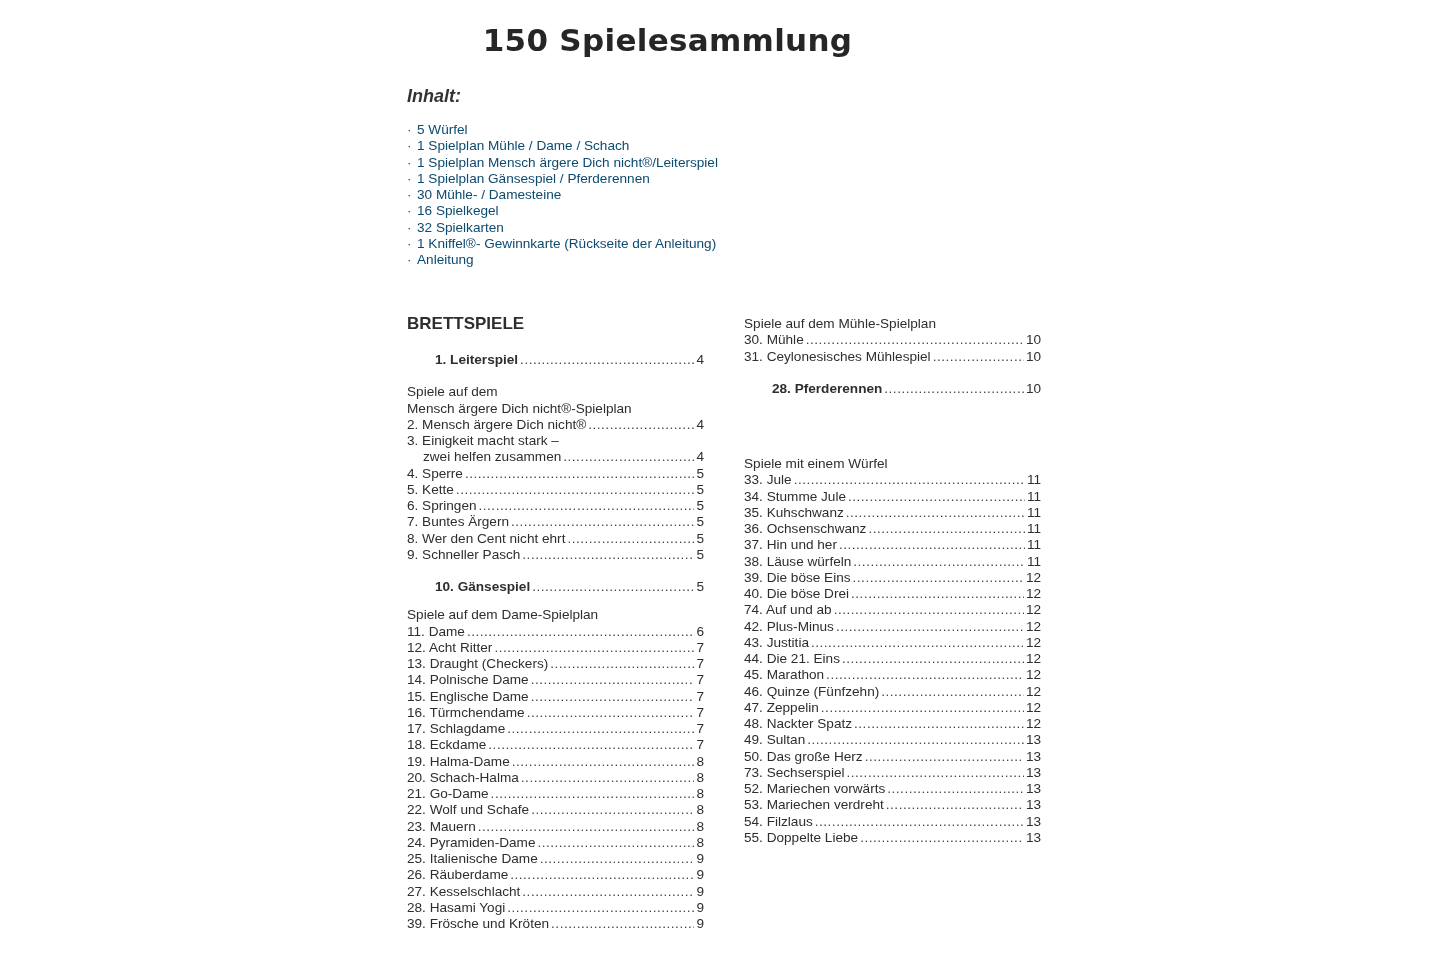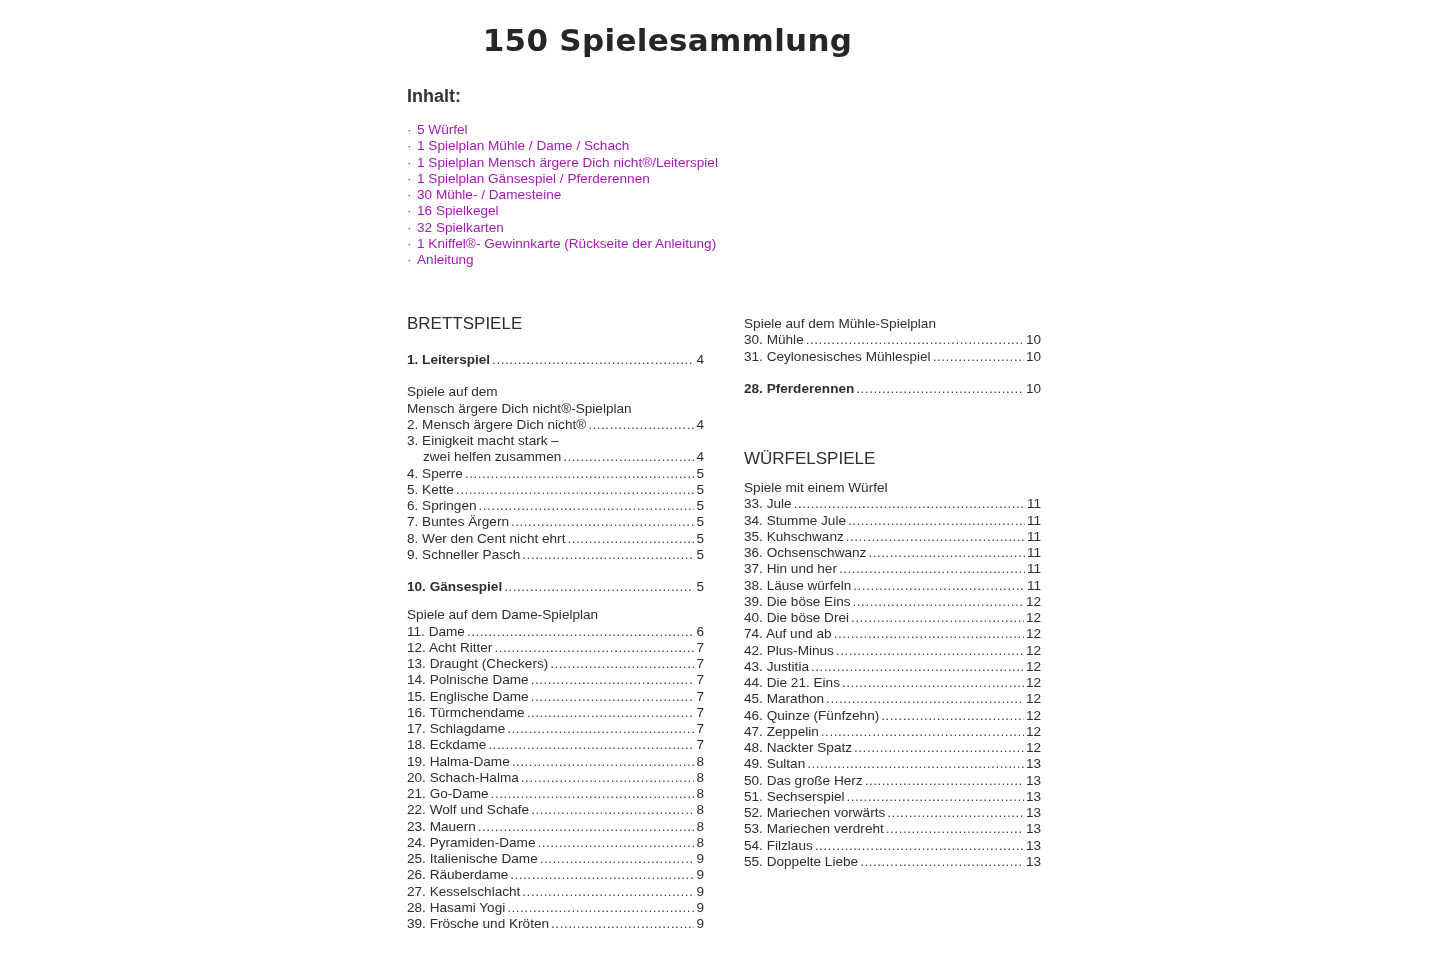--- a/index.html
+++ b/index.html
@@ -8,41 +8,41 @@
       color: #2b2b2b;
       font-family: "Liberation Sans", "DejaVu Sans", sans-serif;
     }
     .title {
       position: absolute; left: 0; top: 22px; width: 1335px;
       text-align: center; font-family: "DejaVu Sans", sans-serif;
       font-weight: bold; font-size: 31px; letter-spacing: 0.3px; color: #262626;
     }
     .inhalt-heading {
       position: absolute; left: 407px; top: 86px;
-      font-weight: bold; font-size: 18px; color: #333;
+      font-weight: bold; font-size: 18px; color: #333; font-style: italic;
     }
     .inhalt-list {
       position: absolute; left: 407px; top: 122px; margin: 0; padding: 0;
-      list-style: none; font-size: 13.6px; line-height: 16.25px; color: #a21caf;
+      list-style: none; font-size: 13.6px; line-height: 16.25px; color: #0c4a6e;
     }
     .inhalt-list li::before { content: "\00B7"; display: inline-block; width: 10px; }
     .col { position: absolute; width: 297px; font-size: 13.6px; line-height: 16.25px; color: #2e2e2e; }
     .col-left { left: 407px; top: 312px; }
     .col-right { left: 744px; top: 316px; }
-    .section-heading { font-weight: normal; font-size: 17px; margin: 0; line-height: 24px; color: #2e2e2e; }
+    .section-heading { font-weight: bold; font-size: 17px; margin: 0; line-height: 24px; color: #2e2e2e; }
     .sub-heading { font-weight: normal; line-height: 16.25px; }
     .entry { display: flex; align-items: flex-end; white-space: nowrap; }
     .entry .name { flex: 0 0 auto; }
     .entry .dots { flex: 1 1 auto; overflow: hidden; margin: 0 2px; }
     .entry .dots::after {
       content: "........................................................................................................................................................";
       letter-spacing: 0.5px; color: #444;
     }
     .entry .page { flex: 0 0 auto; text-align: right; }
-    .entry.bold .name { font-weight: bold; }
+    .entry.bold .name { font-weight: bold; margin-left: 28px; }
     .entry .cont { padding-left: 16px; }
     .gap-s { height: 16px; }
     .gap-m { height: 12px; }
     .gap-l { height: 50px; }
   </style>
 </head>
 <body>
 
 <div class="title">150 Spielesammlung</div>
 
@@ -230,21 +230,20 @@
       <span class="dots"></span>
       <span class="page">10</span>
     </div>
   <div class="gap-s"></div>
   <div class="entry bold">
       <span class="name">28. Pferderennen</span>
       <span class="dots"></span>
       <span class="page">10</span>
     </div>
   <div class="gap-l"></div>
-  <h2 class="section-heading">WÜRFELSPIELE</h2>
   <div style="height:9px"></div>
   <div class="sub-heading">Spiele mit einem Würfel</div>
   <div class="entry">
       <span class="name">33. Jule</span>
       <span class="dots"></span>
       <span class="page">11</span>
     </div>
   <div class="entry">
       <span class="name">34. Stumme Jule</span>
       <span class="dots"></span>
@@ -324,21 +323,21 @@
       <span class="name">49. Sultan</span>
       <span class="dots"></span>
       <span class="page">13</span>
     </div>
   <div class="entry">
       <span class="name">50. Das große Herz</span>
       <span class="dots"></span>
       <span class="page">13</span>
     </div>
   <div class="entry">
-      <span class="name">51. Sechserspiel</span>
+      <span class="name">73. Sechserspiel</span>
       <span class="dots"></span>
       <span class="page">13</span>
     </div>
   <div class="entry">
       <span class="name">52. Mariechen vorwärts</span>
       <span class="dots"></span>
       <span class="page">13</span>
     </div>
   <div class="entry">
       <span class="name">53. Mariechen verdreht</span>

